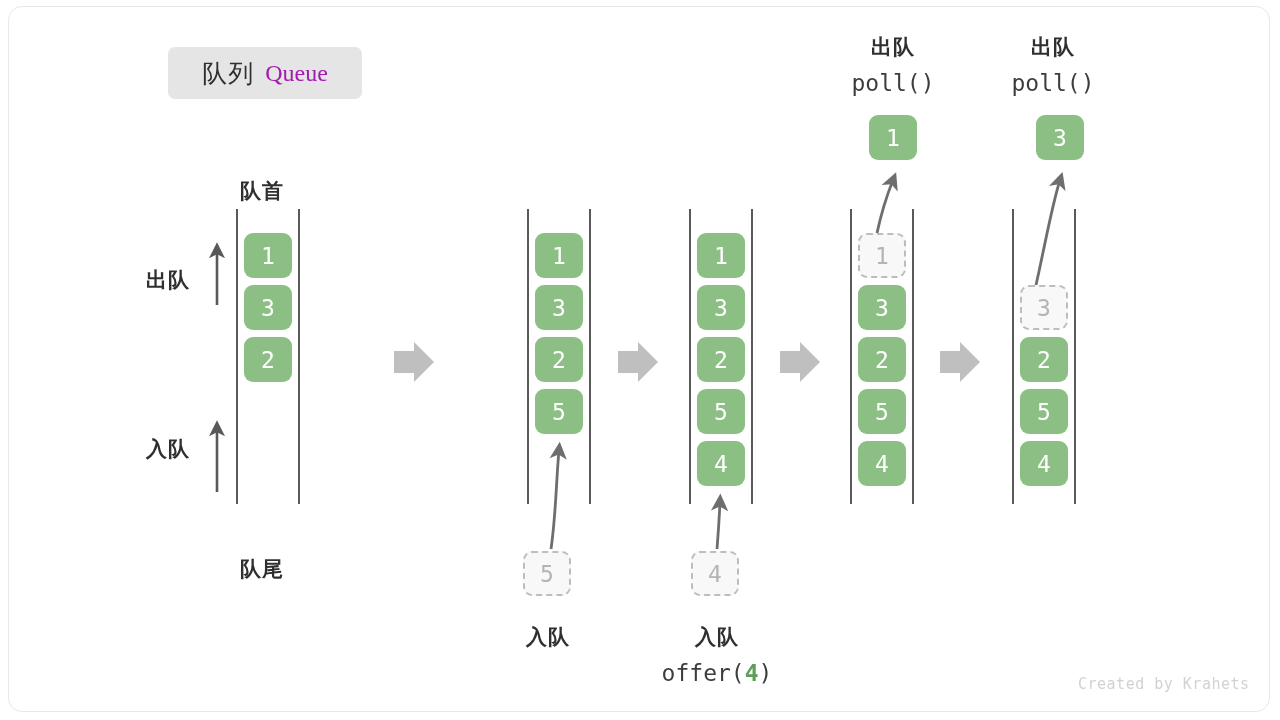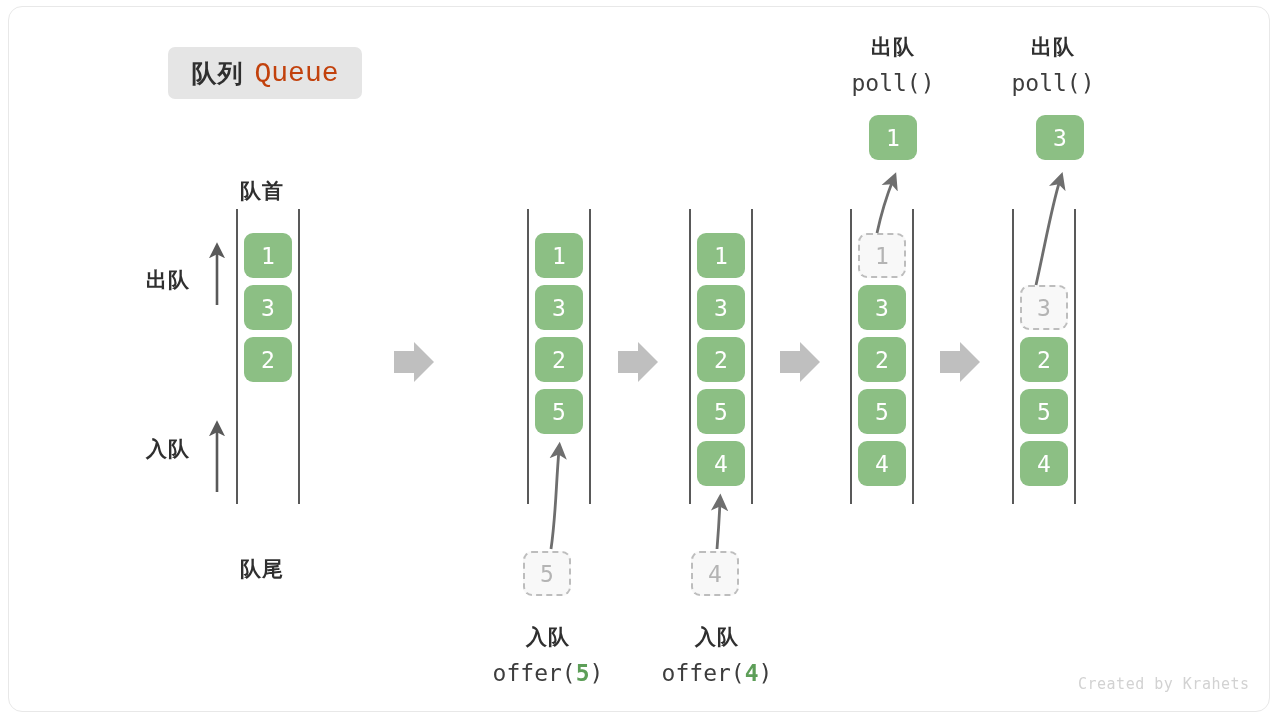--- a/index.html
+++ b/index.html
@@ -39,28 +39,28 @@
     height: 52px;
     background: #e5e5e5;
     border-radius: 7px;
     display: flex;
     align-items: center;
     justify-content: center;
     gap: 11px;
   }
   #title-badge .cn {
     font-size: 25px;
-    font-weight: bold;
+    font-weight: normal;
     color: #2f2f2f;
     letter-spacing: 1px;
   }
   #title-badge .en {
-    font-family: Liberation Mono, monospace;
-    font-size: 28px;
-    color: #c2410c;
+    font-family: Liberation Serif, serif;
+    font-size: 24px;
+    color: #a21caf;
   }
   
   .cn-label {
     position: absolute;
     font-size: 21px;
     font-weight: bold;
     color: #2f2f2f;
     letter-spacing: 1px;
     white-space: nowrap;
   }
@@ -156,21 +156,20 @@
 
   <div class="rail" style="left:527px; top:209px; height:295px;"></div>
   <div class="rail" style="left:589px; top:209px; height:295px;"></div>
   <div class="cell filled" style="left:535px; top:233px;">1</div>
   <div class="cell filled" style="left:535px; top:285px;">3</div>
   <div class="cell filled" style="left:535px; top:337px;">2</div>
   <div class="cell filled" style="left:535px; top:389px;">5</div>
   <div class="cell ghost" style="left:523px; top:551px;">5</div>
   <div class="op-label" style="left:443px; top:619px; width:210px;">
     <span class="cn">入队</span>
-    <span class="code"><span>offer(</span><span class="arg">5</span><span>)</span></span>
   </div>
 
   <div class="rail" style="left:689px; top:209px; height:295px;"></div>
   <div class="rail" style="left:751px; top:209px; height:295px;"></div>
   <div class="cell filled" style="left:697px; top:233px;">1</div>
   <div class="cell filled" style="left:697px; top:285px;">3</div>
   <div class="cell filled" style="left:697px; top:337px;">2</div>
   <div class="cell filled" style="left:697px; top:389px;">5</div>
   <div class="cell filled" style="left:697px; top:441px;">4</div>
   <div class="cell ghost" style="left:691px; top:551px;">4</div>

